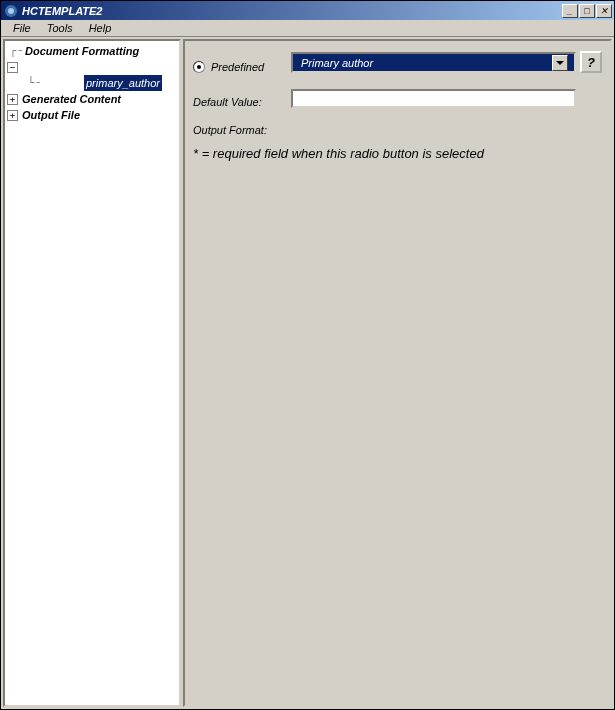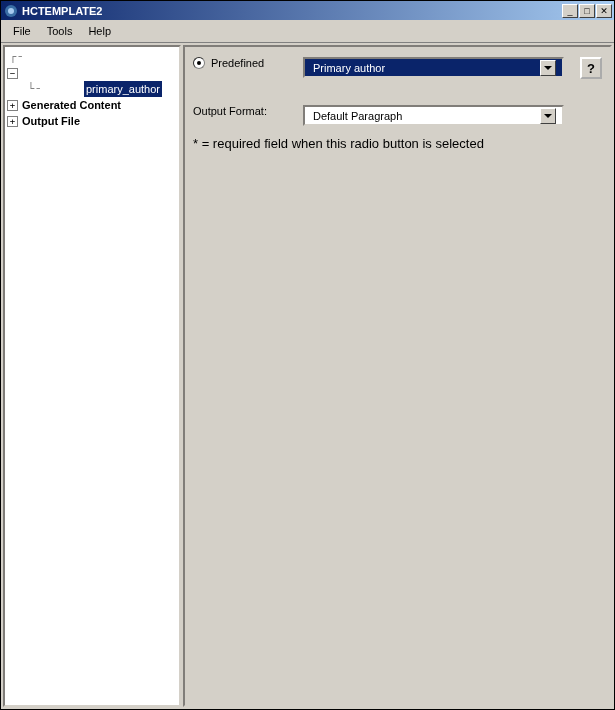--- a/index.html
+++ b/index.html
@@ -1,42 +1,42 @@
 <!DOCTYPE html>
 <html><head>
 <meta charset="utf-8">
 <style>
 * { box-sizing: border-box; margin: 0; padding: 0; }
 body { font-family: Tahoma, Arial, sans-serif; font-size: 11px; background: #fff; overflow: hidden; }
 
-.window { width: 615px; height: 710px; border: 1px solid #000; background: #d4d0c8; display: flex; flex-direction: column; }
+.window { width: 615px; height: 710px; border: 1px solid #000; background: #d4d0c8; display: flex; flex-direction: column; font-style: italic; }
 
 .titlebar { height: 19px; background: linear-gradient(to right, #0a246a, #a6caf0); display: flex; align-items: center; padding: 0 2px; }
 .titlebar-icon { width: 16px; height: 16px; margin-right: 3px; }
 .titlebar-text { color: #fff; font-weight: bold; font-size: 11px; flex: 1; }
 .titlebar-btns { display: flex; gap: 0; }
 .titlebtn { width: 16px; height: 14px; background: #d4d0c8; border: 1px solid #fff; border-right-color: #404040; border-bottom-color: #404040; font-family: Marlett, Arial; font-size: 9px; text-align: center; line-height: 12px; cursor: pointer; margin-left: 1px; }
 
-.menubar { height: 23px; background: #d4d0c8; display: flex; align-items: center; padding: 0 4px; border-bottom: 1px solid #808080; }
+.menubar { height: 17px; background: #d4d0c8; display: flex; align-items: center; padding: 0 4px; border-bottom: 1px solid #808080; }
 .menuitem { padding: 2px 8px; cursor: pointer; }
 
 .workarea { flex: 1; display: flex; padding: 2px; gap: 2px; min-height: 0; }
 
 .treepanel { width: 178px; background: #fff; border: 2px inset #d4d0c8; overflow: auto; padding: 2px; }
 .tree-item { display: flex; align-items: center; white-space: nowrap; height: 16px; line-height: 16px; }
 .expander { width: 11px; height: 11px; border: 1px solid #808080; display: inline-flex; align-items: center; justify-content: center; font-size: 9px; line-height: 9px; margin-right: 2px; background: #fff; cursor: pointer; font-family: monospace; }
 .tree-label { padding: 0 2px; }
 .tree-label.bold { font-weight: bold; }
 .tree-label.selected { background: #0a246a; color: #fff; margin-left: 43px; }
 .indent1 { margin-left: 0; }
 .indent2 { margin-left: 18px; }
 
 .contentpanel { flex: 1; background: #d4d0c8; border: 2px inset #d4d0c8; padding: 10px 8px; position: relative; }
 
-.form-row { display: flex; align-items: flex-start; margin-bottom: 6px; gap: 12px; }
+.form-row { display: flex; align-items: flex-end; margin-bottom: 6px; }
 .form-label { width: 98px; font-size: 11px; display: flex; align-items: center; }
 .radio { width: 12px; height: 12px; border-radius: 50%; border: 1px inset #808080; background: #fff; margin-right: 6px; display: inline-flex; align-items: center; justify-content: center; }
 .radio.checked::after { content: ""; width: 4px; height: 4px; background: #000; border-radius: 50%; }
 
 .combo { flex: 1; height: 21px; background: #0a246a; color: #fff; border: 2px inset #d4d0c8; display: flex; align-items: center; padding: 0 6px; }
 .combo.light { background: #fff; color: #000; }
 .combo-text { flex: 1; font-size: 11px; padding: 0 2px; }
 .combo-btn { width: 16px; height: 16px; background: #d4d0c8; border: 1px solid #fff; border-right-color: #404040; border-bottom-color: #404040; display: flex; align-items: center; justify-content: center; cursor: pointer; }
 .combo-btn::after { content: ""; border-left: 4px solid transparent; border-right: 4px solid transparent; border-top: 4px solid #000; }
 
@@ -71,20 +71,21 @@
     <div class="menuitem">File</div>
     <div class="menuitem">Tools</div>
     <div class="menuitem">Help</div>
   </div>
 
   <div class="workarea">
 
     <div class="treepanel">
       <div class="tree-item indent1">
         <span class="tree-conn">┌╶</span>
+        <span class="tree-label bold">Document Formatting</span>
       </div>
       <div class="tree-item indent1">
         <span class="expander">−</span>
       </div>
       <div class="tree-item indent2">
         <span class="tree-conn">└╶</span>
         <span class="tree-label selected">primary_author</span>
       </div>
       <div class="tree-item indent1">
         <span class="expander">+</span>
@@ -106,30 +107,31 @@
         <div class="combo">
           <span class="combo-text">Primary author</span>
           <span class="combo-btn"></span>
         </div>
         <div class="helpbtn">?</div>
       </div>
 
 
       <div class="divider"></div>
 
+      <div class="form-row">
+        <div class="form-label">Default Value:</div>
+        <div class="textin"></div>
+        <div style="width:26px"></div>
+      </div>
 
 
       <div class="divider"></div>
 
       <div class="form-row">
         <div class="form-label">Output Format:</div>
-        <div class="combo light">
-          <span class="combo-text">Default Paragraph</span>
-          <span class="combo-btn"></span>
-        </div>
         <div style="width:26px"></div>
       </div>
 
       <div class="note">* = required field when this radio button is selected</div>
 
     </div>
   </div>
 </div>
 
 </body></html>

